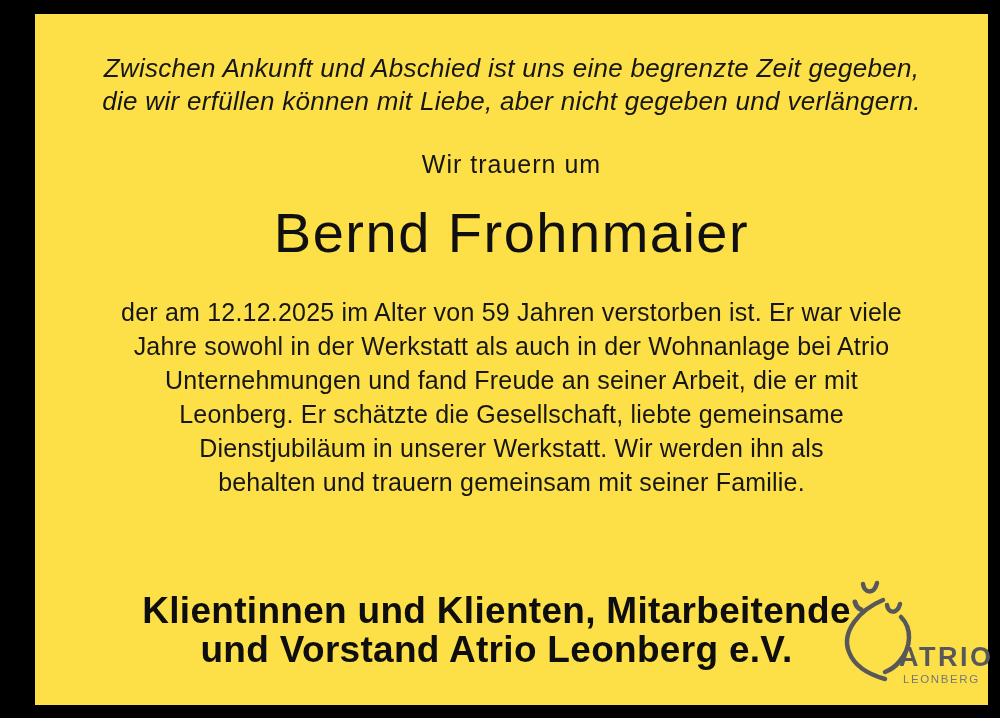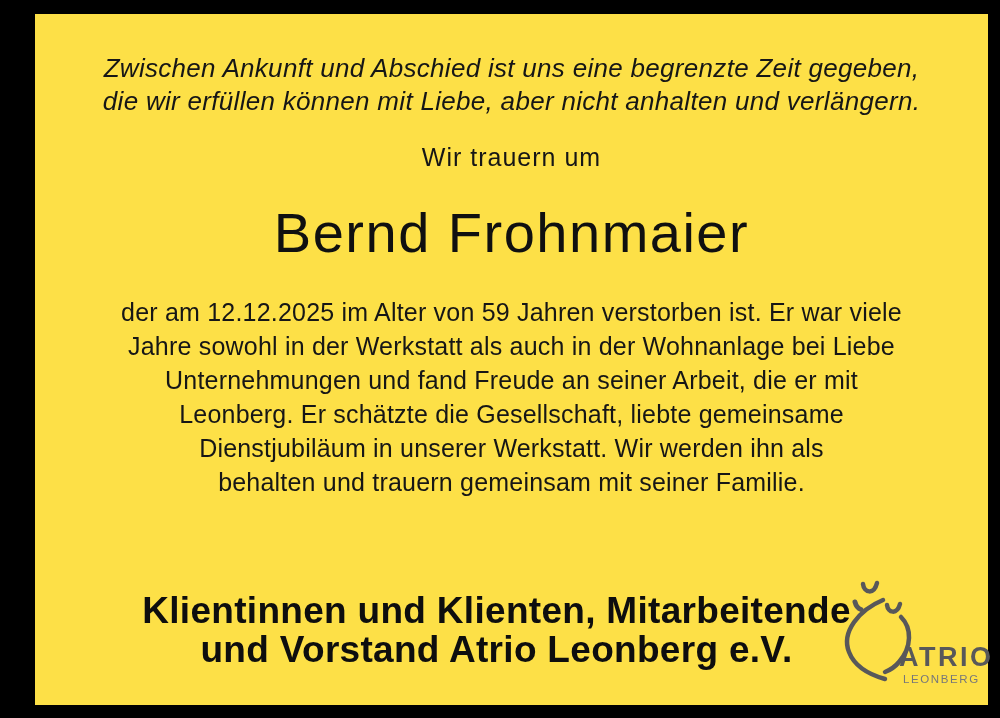--- a/index.html
+++ b/index.html
@@ -26,21 +26,21 @@
     right: 0;
     text-align: center;
     font-style: italic;
     font-size: 26px;
     line-height: 33px;
     letter-spacing: 0.3px;
     color: #161616;
   }
   .intro {
     position: absolute;
-    top: 129px;
+    top: 136px;
     left: 0;
     right: 0;
     text-align: center;
     font-size: 25px;
     letter-spacing: 1px;
     color: #161616;
   }
   .deceased-name {
     position: absolute;
     top: 178px;
@@ -86,30 +86,30 @@
   }
   .logo svg { display: block; }
 </style>
 </head>
 <body>
 
 <div class="sheet">
 
   <div class="quote">
     <div>Zwischen Ankunft und Abschied ist uns eine begrenzte Zeit gegeben,</div>
-    <div>die wir erfüllen können mit Liebe, aber nicht anhalten und verlängern.</div>
+    <div>die wir erfüllen können mit Liebe, aber nicht gegeben und verlängern.</div>
   </div>
 
   <div class="intro">Wir trauern um</div>
 
   <h1 class="deceased-name">Bernd Frohnmaier</h1>
 
   <div class="obit">
     <div>der am 12.12.2025 im Alter von 59 Jahren verstorben ist. Er war viele</div>
-    <div>Jahre sowohl in der Werkstatt als auch in der Wohnanlage bei Liebe</div>
+    <div>Jahre sowohl in der Werkstatt als auch in der Wohnanlage bei Atrio</div>
     <div>Unternehmungen und fand Freude an seiner Arbeit, die er mit</div>
     <div>Leonberg. Er schätzte die Gesellschaft, liebte gemeinsame</div>
     <div>Dienstjubiläum in unserer Werkstatt. Wir werden ihn als</div>
     <div>behalten und trauern gemeinsam mit seiner Familie.</div>
   </div>
 
   <div class="signature">
     <div>Klientinnen und Klienten, Mitarbeitende</div>
     <div>und Vorstand Atrio Leonberg e.V.</div>
   </div>

